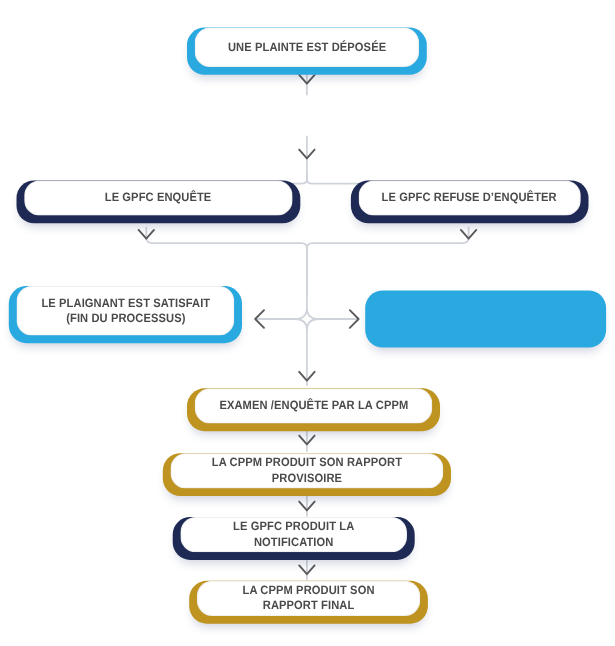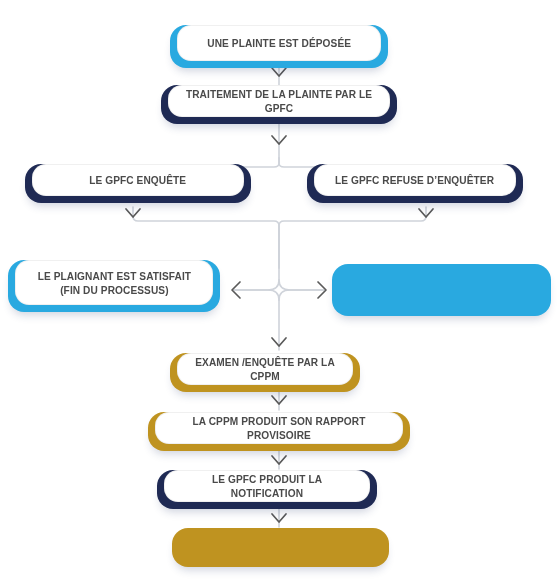--- a/index.html
+++ b/index.html
@@ -121,54 +121,48 @@
     </g>
   </svg>
 
   <div class="node c-cyan" style="left:170px; top:25px; width:218px; height:43px;">
     <div class="plate"></div>
     <div class="face">
       <span class="label">UNE PLAINTE EST DÉPOSÉE</span>
     </div>
   </div>
 
-  <div class="node c-navy" style="left:161px; top:85px; width:236px; height:39px;">
-    <div class="plate"></div>
-    <div class="face">
-      <span class="label">TRAITEMENT DE LA PLAINTE  PAR  LE GPFC</span>
-    </div>
-  </div>
 
-  <div class="node c-navy" style="left:25px; top:164px; width:226px; height:39px;">
+  <div class="node c-navy" style="left:15px; top:164px; width:258px; height:39px;">
     <div class="plate"></div>
     <div class="face">
       <span class="label">LE GPFC ENQUÊTE</span>
     </div>
   </div>
 
-  <div class="node c-navy" style="left:307px; top:164px; width:216px; height:39px;">
+  <div class="node c-navy" style="left:319px; top:164px; width:216px; height:39px;">
     <div class="plate"></div>
     <div class="face">
       <span class="label">LE GPFC REFUSE D’ENQUÊTER</span>
     </div>
   </div>
 
   <div class="node c-cyan" style="left:8px; top:260px; width:212px; height:52px;">
     <div class="plate"></div>
     <div class="face">
       <span class="label">LE PLAIGNANT EST SATISFAIT
 (FIN DU PROCESSUS)</span>
     </div>
   </div>
 
   <div class="node c-cyan" style="left:332px; top:264px; width:219px; height:52px;">
     <div class="plate"></div>
   </div>
 
-  <div class="node c-gold" style="left:170px; top:353px; width:190px; height:39px;">
+  <div class="node c-gold" style="left:170px; top:353px; width:230px; height:39px;">
     <div class="plate"></div>
     <div class="face">
       <span class="label">EXAMEN /ENQUÊTE PAR LA CPPM</span>
     </div>
   </div>
 
   <div class="node c-gold" style="left:148px; top:412px; width:262px; height:39px;">
     <div class="plate"></div>
     <div class="face">
       <span class="label">LA CPPM PRODUIT SON RAPPORT PROVISOIRE</span>
@@ -177,15 +171,18 @@
 
   <div class="node c-navy" style="left:157px; top:470px; width:220px; height:39px;">
     <div class="plate"></div>
     <div class="face">
       <span class="label">LE GPFC PRODUIT LA NOTIFICATION</span>
     </div>
   </div>
 
   <div class="node c-gold" style="left:172px; top:528px; width:217px; height:39px;">
     <div class="plate"></div>
+    <div class="face">
+      <span class="label">LA CPPM PRODUIT SON RAPPORT FINAL</span>
+    </div>
   </div>
 
 </div>
 
 </body></html>

